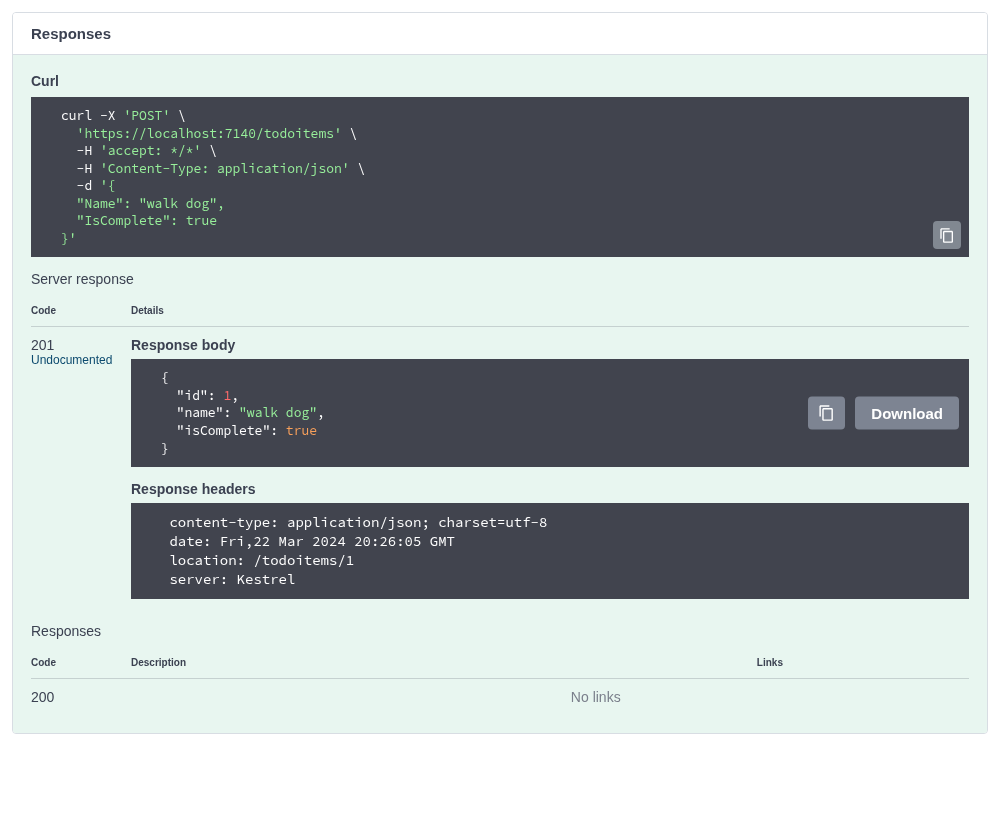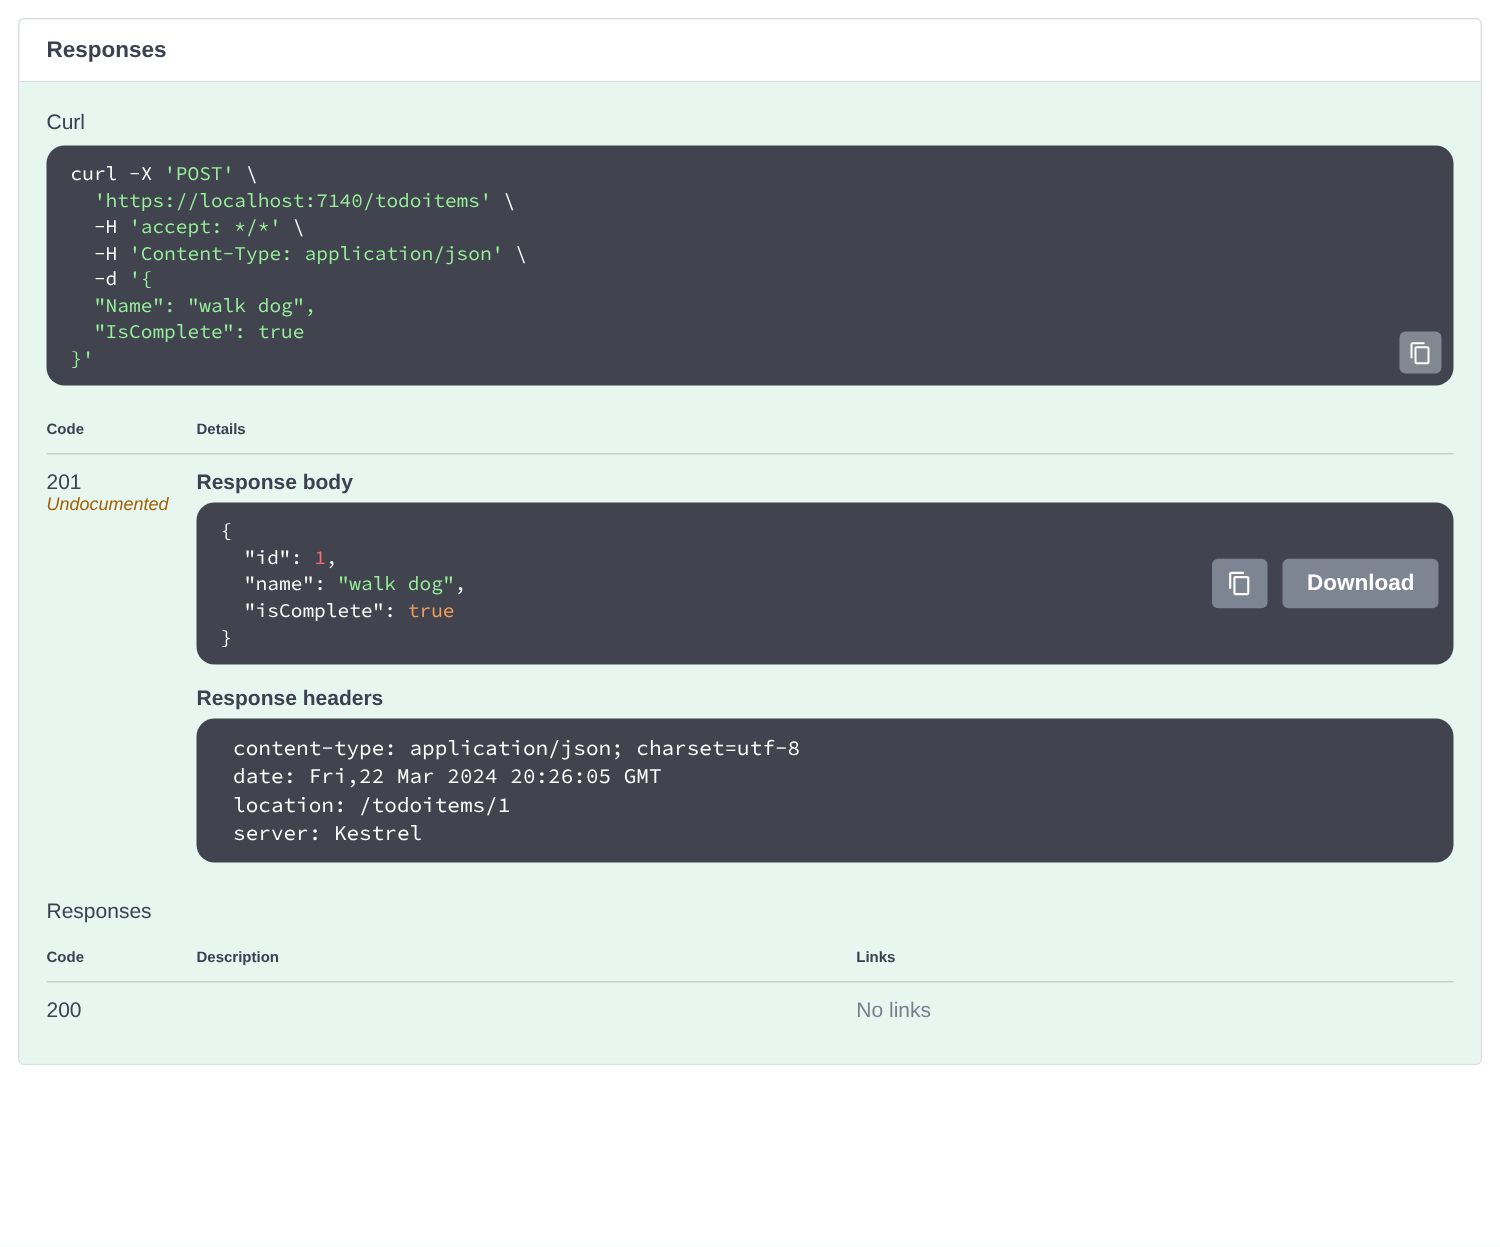--- a/index.html
+++ b/index.html
@@ -33,29 +33,29 @@
     margin: 0;
     font-size: 15px;
     font-weight: 700;
   }
   .panel-body {
     background: var(--bg-green);
     padding: 18px;
   }
   .section-title {
     font-size: 14px;
-    font-weight: 400;
+    font-weight: 700;
     color: var(--text-dark);
     margin: 0 0 8px 0;
   }
   .code-block {
     position: relative;
     background: var(--code-bg);
-    border-radius: 12px;
-    padding: 10px 16px;
+    border-radius: 0;
+    padding: 10px 30px;
     font-family: "Source Code Pro", Consolas, monospace;
     font-size: 13px;
     line-height: 1.35;
     color: #ffffff;
     white-space: pre;
     overflow: auto;
     margin-bottom: 14px;
   }
   .code-block .s { color: var(--green-str); }
   .code-block .n { color: #ff6b6b; }
@@ -82,30 +82,29 @@
   .table th, .table td {
     text-align: left;
     padding: 10px 0;
     vertical-align: top;
   }
   .table thead th {
     font-weight: 700;
     font-size: 10px;
     border-bottom: 1px solid rgba(59,65,81,0.2);
   }
-  .table .links-col { text-align: left; }
+  .table .links-col { text-align: center; }
   .code-cell {
     width: 100px;
     min-width: 100px;
     font-size: 14px;
   }
   .undoc {
     font-size: 12px;
-    font-style: italic;
-    color: #a16207;
+    color: #0c4a6e;
   }
   .inner-label {
     font-weight: 600;
     font-size: 14px;
     margin-bottom: 6px;
   }
   .resp-body-block {
     position: relative;
   }
   .button-row {
@@ -151,20 +150,21 @@
   -d </span><span class="s">'{
   "Name": "walk dog",
   "IsComplete": true
 }'</span></span><button class="copy-btn" aria-label="Copy">
         <svg viewBox="0 0 24 24">
             <path d="M16 1H4C2.9 1 2 1.9 2 3v14h2V3h12V1zm3 4H8C6.9 5 6 5.9 6 7v14c0 1.1.9 2 2 2h11c1.1 0 2-.9 2-2V7c0-1.1-.9-2-2-2zm0 16H8V7h11v14z"></path>
           </svg>
       </button></div>
 
 
+    <div class="section-title" style="font-weight:500">Server response</div>
 
     <table class="table" style="margin-top:6px">
       <thead>
         <tr>
           <th class="code-cell">Code</th>
           <th>Details</th>
         </tr>
       </thead>
       <tbody>
         <tr>

